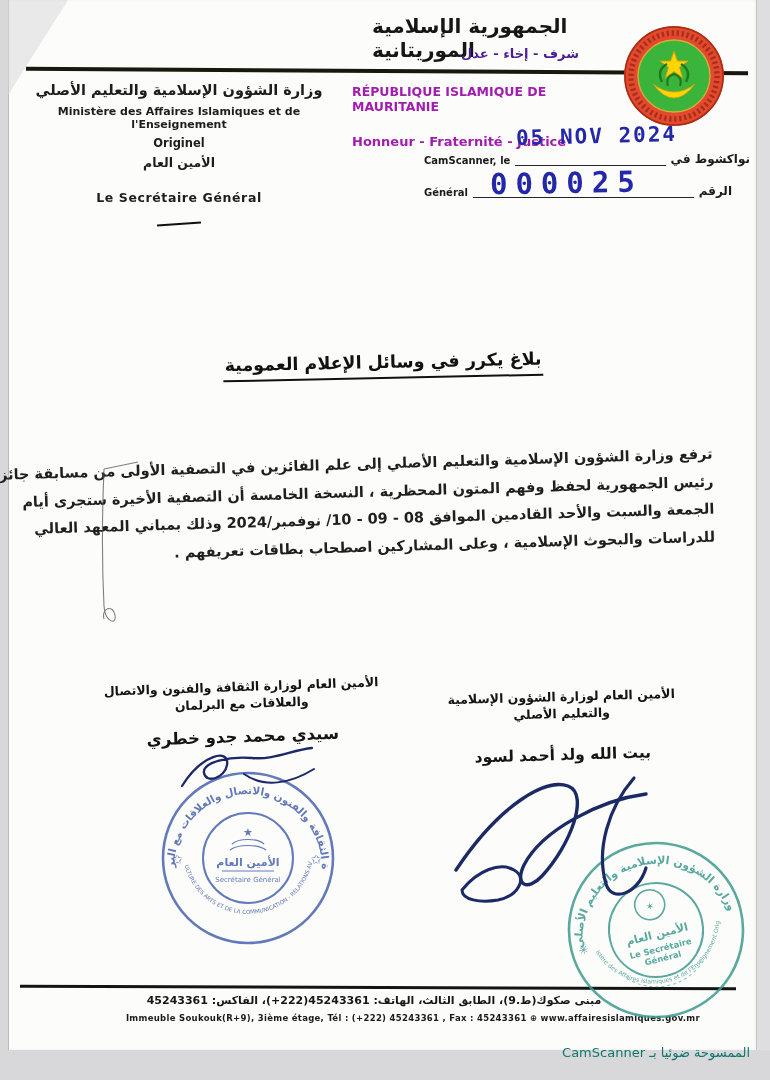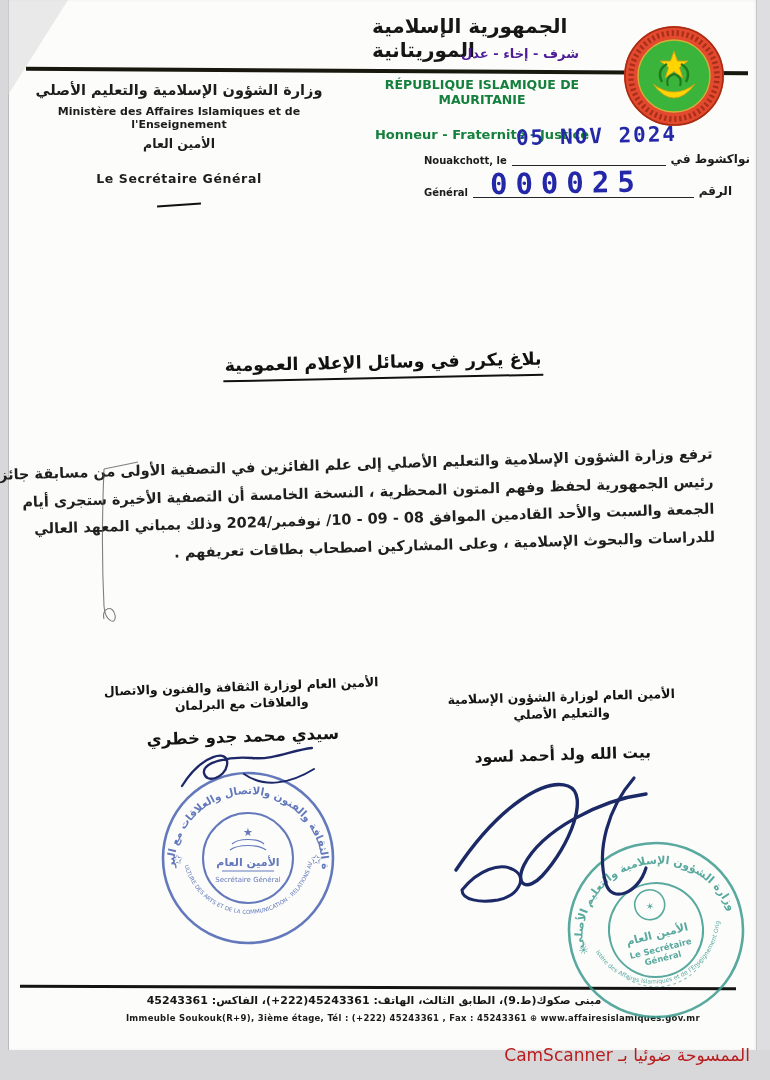--- a/index.html
+++ b/index.html
@@ -34,21 +34,21 @@
   .emblem{top:24px;left:622px;width:104px;height:104px;z-index:3;}
 
   .hleft{top:82px;left:28px;width:302px;text-align:center;color:#1d1d1d;}
   .hleft .m-ar{font-weight:bold;font-size:14.5px;direction:rtl;}
   .hleft .m-fr{font-weight:bold;font-size:11px;margin-top:7px;}
   .hleft .m-fr2{font-weight:bold;font-size:11.5px;margin-top:5px;}
   .hleft .m-oar{font-weight:bold;font-size:12.5px;margin-top:5px;direction:rtl;}
   .hleft .m-ofr{font-weight:bold;font-size:12.5px;margin-top:20px;letter-spacing:.6px;}
   .hleft .dash{width:44px;border-top:2.5px solid #111;margin:18px auto 0;transform:rotate(-4deg);}
 
-  .hright{top:77px;left:352px;width:260px;text-align:center;color:#15803d;}
+  .hright{top:84px;left:352px;width:260px;color:#a21caf;}
   .hright .c-fr{font-weight:bold;font-size:12.5px;}
   .hright .mo-fr{font-weight:bold;font-size:13px;margin-top:20px;}
 
   
   .meta-row{display:flex;align-items:flex-end;gap:5px;color:#1b1b1b;}
   .row-date{top:152px;left:424px;width:326px;}
   .row-num{top:184px;left:424px;width:308px;}
   .meta-row .lf{font-weight:bold;font-size:10px;white-space:nowrap;}
   .meta-row .la{font-weight:bold;font-size:12px;white-space:nowrap;direction:rtl;}
   .meta-row .fill{flex:1;border-bottom:1.6px solid #26262a;height:12px;}
@@ -76,21 +76,21 @@
   .seal-right{top:838px;left:564px;width:184px;height:184px;opacity:.85;transform:rotate(-14deg);z-index:3;}
 
   
   .f-rule{top:986px;left:20px;width:716px;height:2.5px;background:#141414;transform:rotate(.2deg);}
   .f-ar{top:994px;left:48px;width:652px;text-align:center;font-weight:bold;font-size:11px;color:#161616;direction:rtl;}
   .f-fr{top:1013px;left:48px;width:652px;text-align:right;font-weight:bold;font-size:8.5px;letter-spacing:.3px;color:#1a1a1a;}
 
   
   .crease{top:456px;left:88px;width:56px;height:200px;z-index:2;}
   .watermark{top:1045px;left:370px;width:380px;direction:rtl;
-    font-size:17px;color:#b91c1c;z-index:5;padding-right:6px;}
+    font-size:13px;color:#0f766e;z-index:5;padding-right:6px;}
   .watermark .cs{font-family:"DejaVu Sans",sans-serif;}
 </style>
 </head>
 <body>
 
 <div class="abs page"></div>
 <div class="abs corner-wedge"></div>
 
 <div class="abs rule"></div>
 
@@ -104,32 +104,33 @@
   <circle cx="52" cy="52" r="36" fill="#3bb43b" stroke="#d4af37" stroke-width="1.4"></circle>
   <polygon fill="#ffd400" stroke="#cf9c1d" stroke-width=".9" points="52,27 55.5,37 66,37 57.5,43.5 60.8,54 52,47.5 43.2,54 46.5,43.5 38,37 48.5,37"></polygon>
   <path d="M31,60 Q52,76 73,60 Q52,88 31,60 Z" fill="#ffd400" stroke="#cf9c1d" stroke-width=".8"></path>
   <path d="M40,58 C36,50 38,44 45,40 M64,58 C68,50 66,44 59,40" stroke="#1f7a1f" stroke-width="2.4" fill="none"></path>
   <path d="M46,62 C44,56 46,52 52,50 C58,52 60,56 58,62" stroke="#1f7a1f" stroke-width="2" fill="none"></path>
 </svg>
 
 <div class="abs hleft">
   <div class="m-ar">وزارة الشؤون الإسلامية والتعليم الأصلي</div>
   <div class="m-fr">Ministère des Affaires Islamiques et de l'Enseignement</div>
+  <div class="m-fr2">Originel</div>
   <div class="m-oar">الأمين العام</div>
   <div class="m-ofr">Le Secrétaire Général</div>
   <div class="dash"></div>
 </div>
 
 <div class="abs hright">
   <div class="c-fr">RÉPUBLIQUE ISLAMIQUE DE MAURITANIE</div>
   <div class="mo-fr">Honneur - Fraternité - Justice</div>
 </div>
 
 <div class="abs meta-row row-date">
-  <span class="lf">Nouakchott, le</span>
+  <span class="lf">CamScanner, le</span>
   <span class="fill"></span>
   <span class="la">نواكشوط في</span>
 </div>
 <div class="abs stamp-ink date-stamp">05 NOV 2024</div>
 
 <div class="abs meta-row row-num">
   <span class="lf">Général</span>
   <span class="fill"></span>
   <span class="la">الرقم</span>
 </div>

